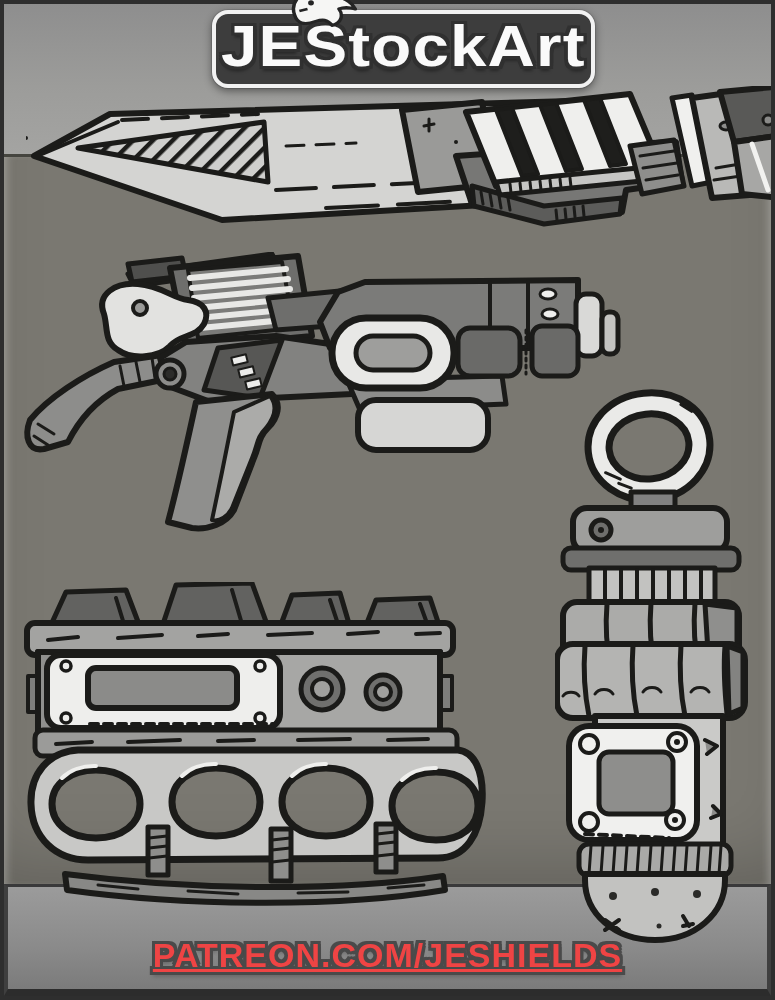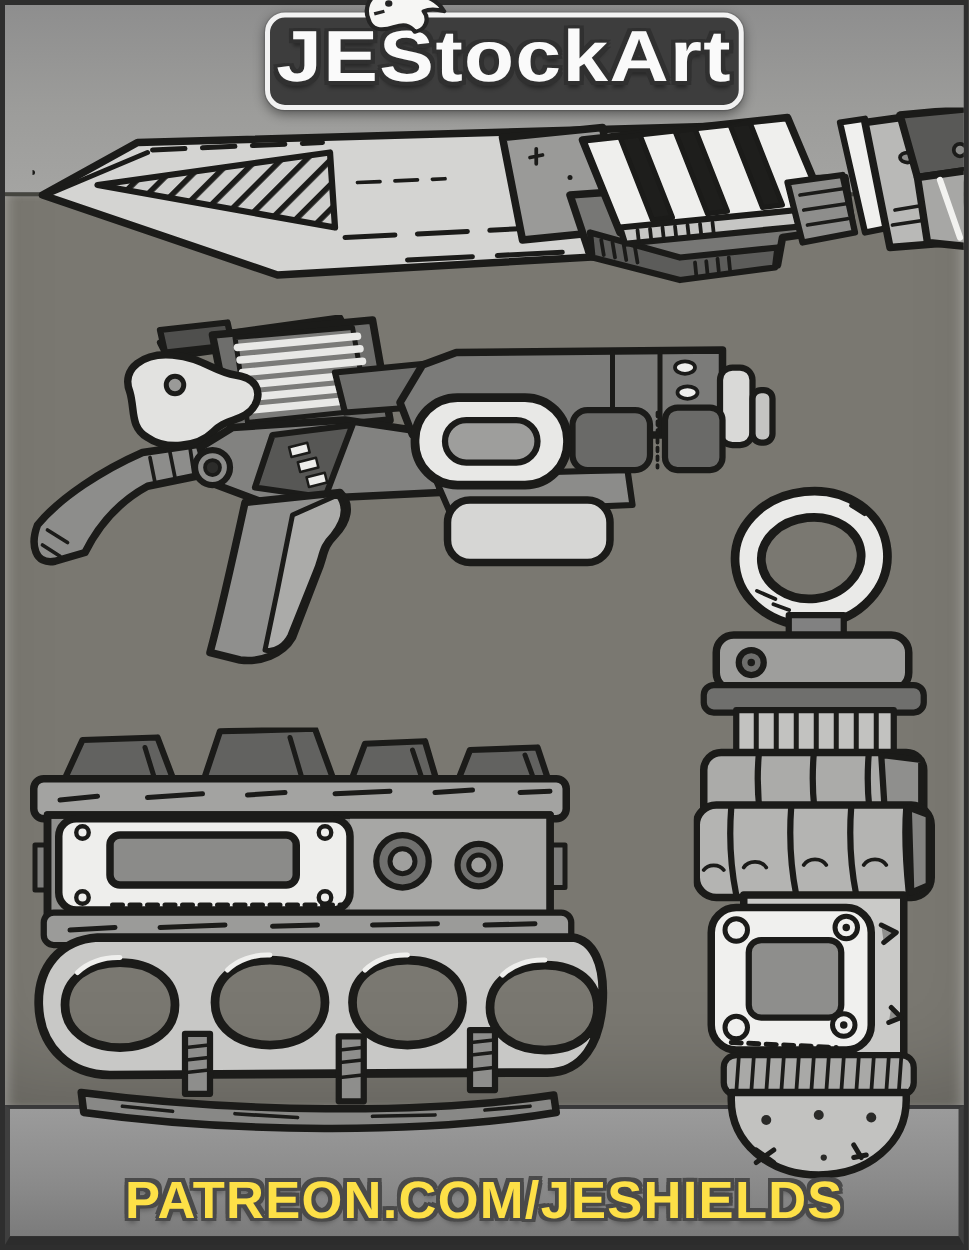--- a/index.html
+++ b/index.html
@@ -60,25 +60,26 @@
   }
   .logo-s{position:relative;display:inline-block;}
   .dragon{
     position:absolute;left:-14px;top:-30px;width:66px;height:50px;
   }
   .footer-text-wrap{
     position:absolute;left:0;right:0;top:936px;z-index:6;text-align:center;
   }
   .footer-text{
     display:inline-block;
-    font-size:42px;font-weight:bold;letter-spacing:1px;
-    color:#fde047;white-space:nowrap;
+    font-size:34px;font-weight:bold;letter-spacing:1px;
+    color:#ef4444;white-space:nowrap;
     text-shadow:-3px -3px 0 #4a4a4a,3px -3px 0 #4a4a4a,-3px 3px 0 #4a4a4a,
                  3px 3px 0 #4a4a4a,-3px 0 0 #4a4a4a,3px 0 0 #4a4a4a,
                  0 -3px 0 #4a4a4a,0 3px 0 #4a4a4a,0 4px 4px rgba(0,0,0,.3);
+    text-decoration:underline;
   }
 </style>
 </head>
 <body>
 
 <div class="band-top"></div>
 <div class="area-main"></div>
 <div class="band-footer"></div>
 
 <div class="weapons-layer">

